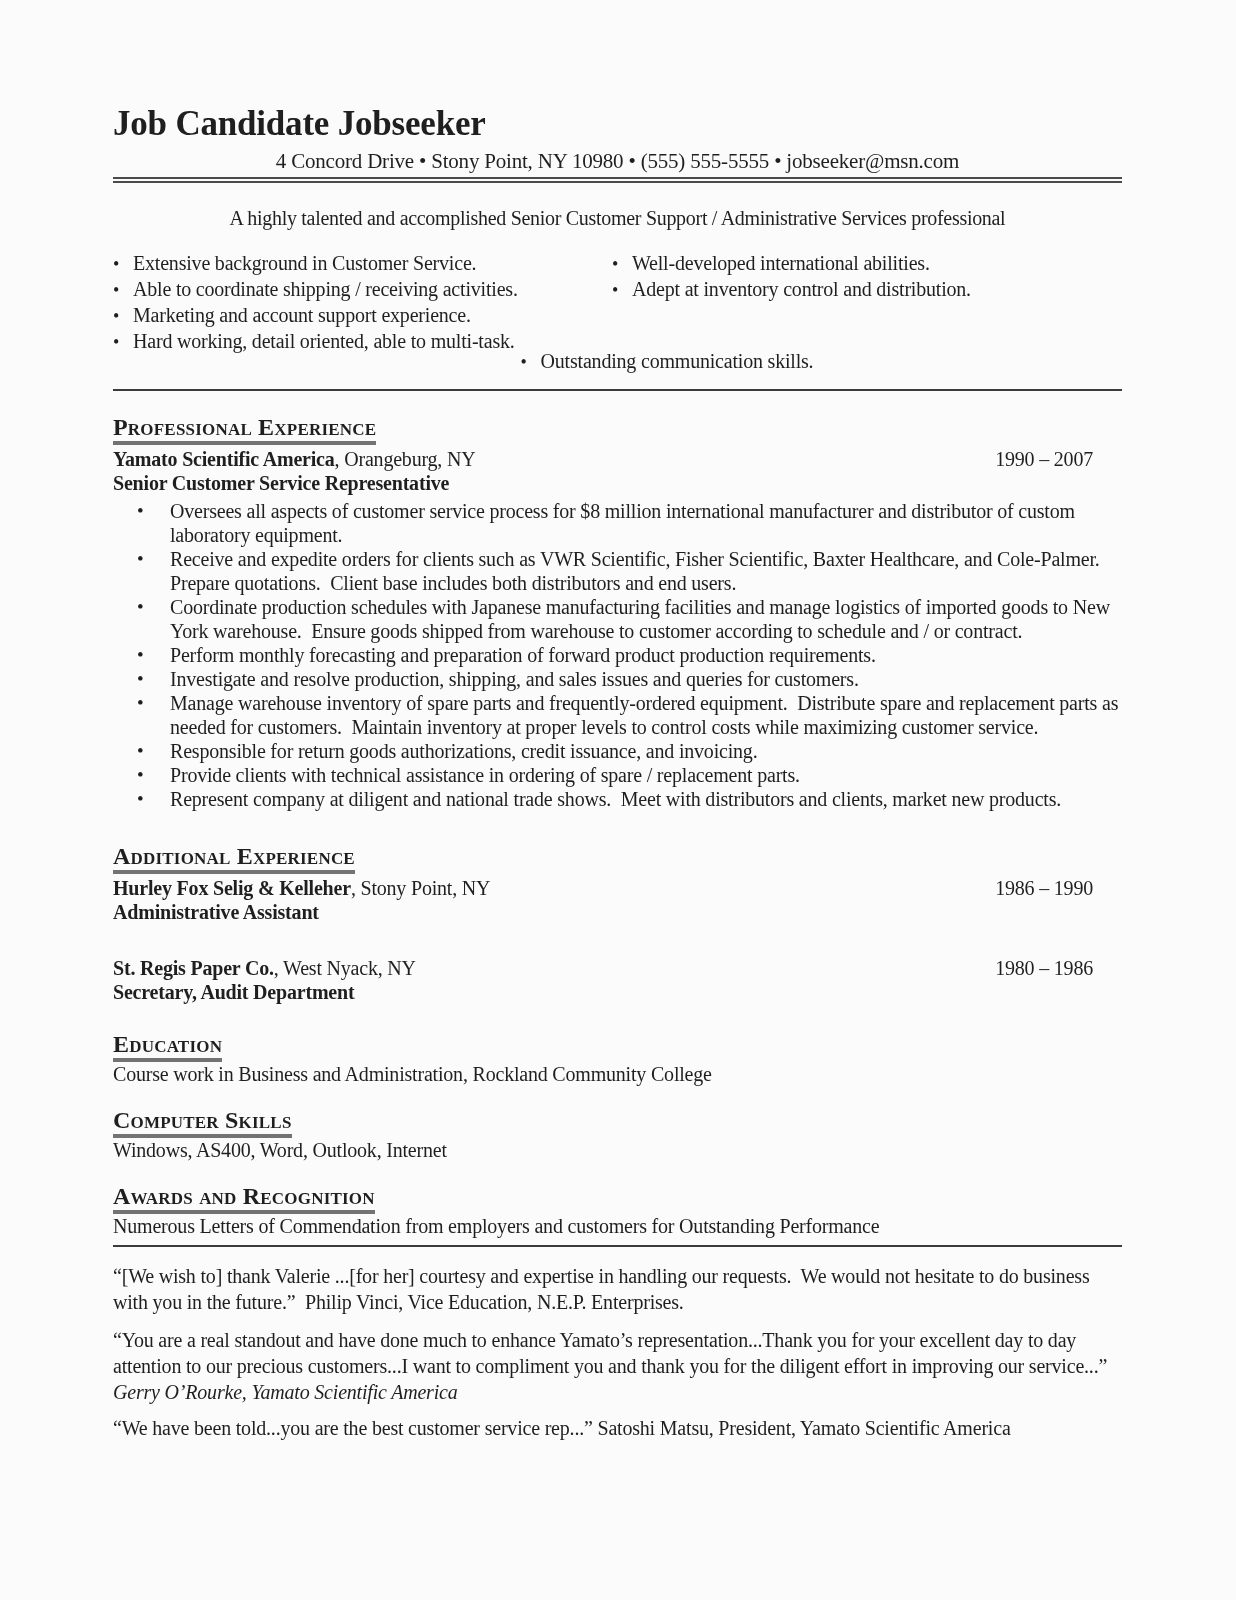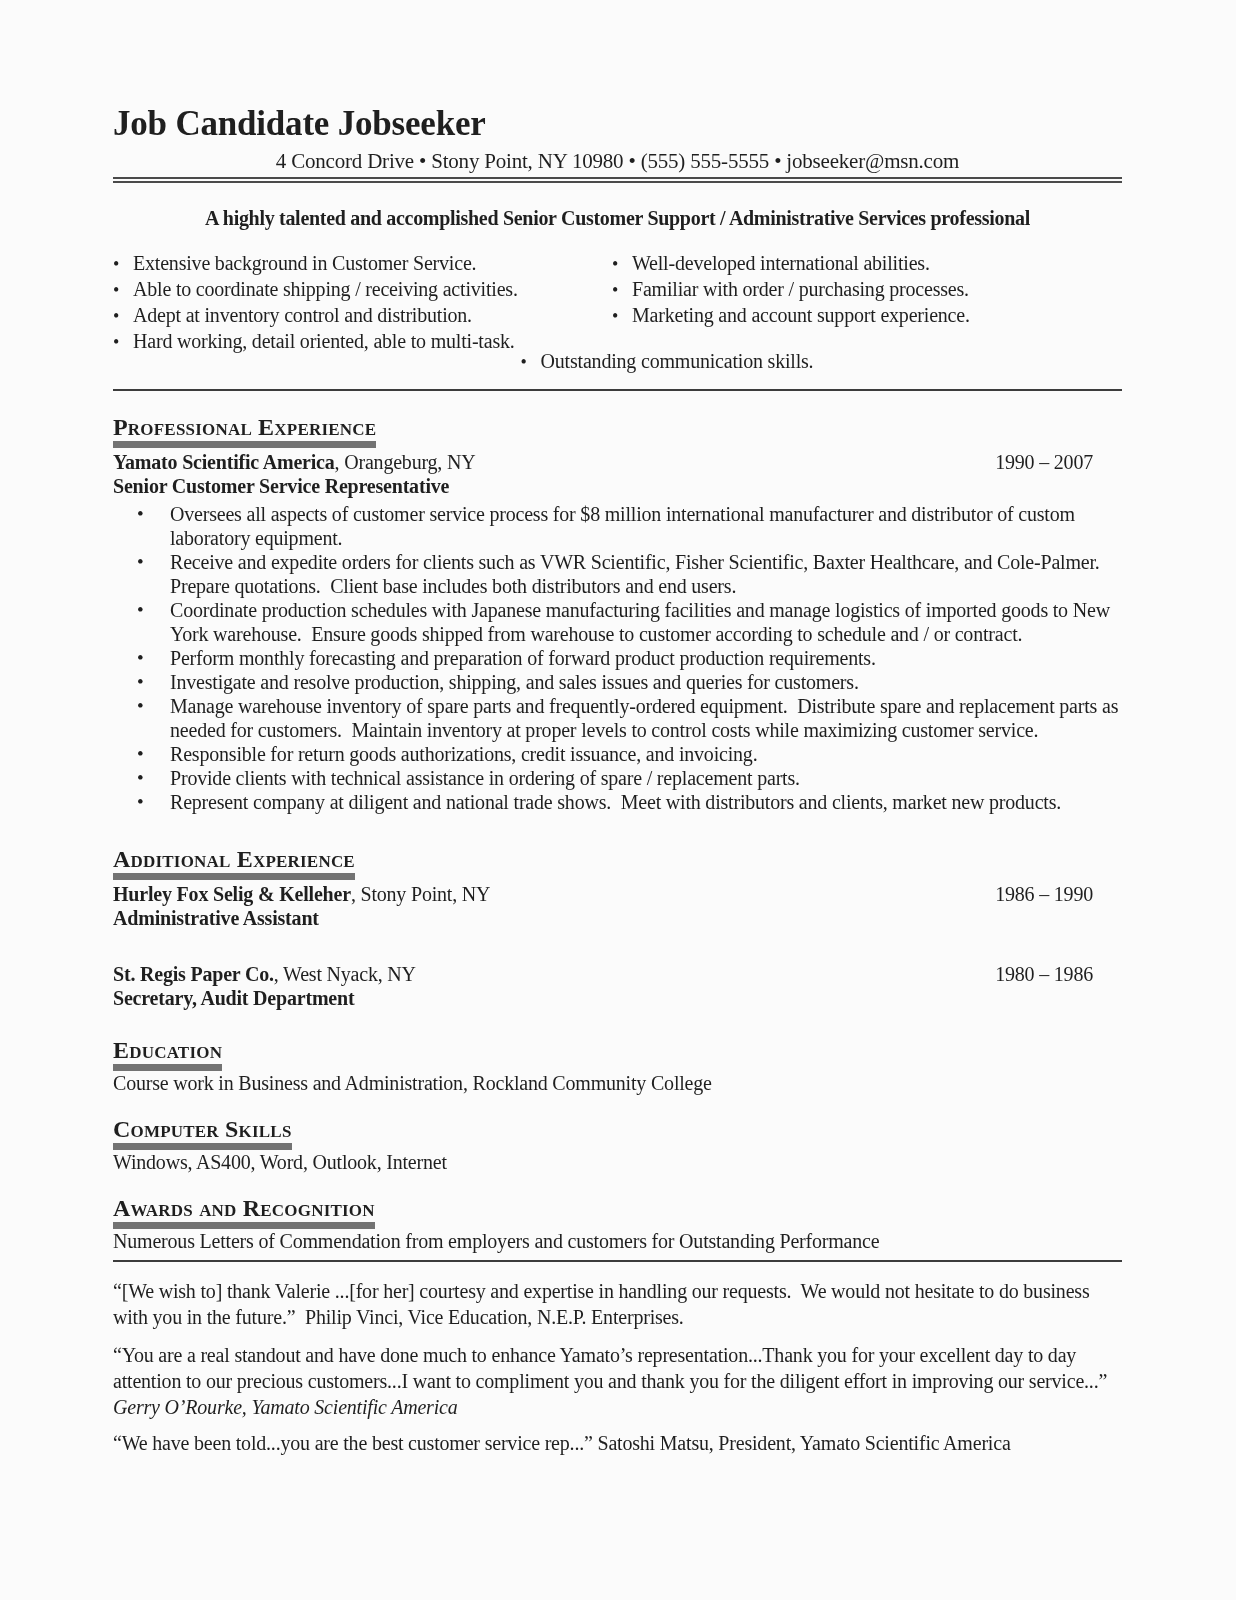--- a/index.html
+++ b/index.html
@@ -32,21 +32,21 @@
     height: 0;
     border-bottom: 6px double #4a4a4a;
   }
   .rule-thin { height: 0; border-bottom: 2px solid #3c3c3c; }
   .rule-thin.after-summary { margin-top: 14px; }
   .rule-thin.before-quotes { margin-top: 6px; }
   
   .headline {
     margin-top: 21px;
     text-align: center;
-    font-weight: bold;
+    font-weight: normal;
     font-size: 20px; line-height: 28px;
     letter-spacing: -0.3px;
   }
   .sum-grid {
     margin-top: 19px;
     display: grid;
     grid-template-columns: 499px 1fr;
   }
   .sum-item {
     font-size: 20px; line-height: 25px;
@@ -61,21 +61,21 @@
   .sum-row4 { grid-column: 1 / -1; display: flex; }
   .sum-row4 .sum-item + .sum-item { margin-left: 6px; margin-top: 20px; }
   
   .sec-head-wrap { line-height: 0; }
   .sec-head {
     display: inline-block;
     font-variant: small-caps;
     font-weight: bold;
     font-size: 24px; line-height: 27px;
     letter-spacing: 0.2px;
-    border-bottom: 7px solid #737373;
+    border-bottom: 4px solid #737373;
   }
   .pe-block   { margin-top: 23px; }
   .ae-block   { margin-top: 32px; }
   .edu-block  { margin-top: 27px; }
   .cs-block   { margin-top: 20px; }
   .aw-block   { margin-top: 20px; }
   .job-row {
     margin-top: 6px;
     display: flex;
     justify-content: space-between;
@@ -121,21 +121,20 @@
 
   <div class="name">Job Candidate Jobseeker</div>
   <div class="address">4 Concord Drive • Stony Point, NY 10980 • (555) 555-5555 • jobseeker@msn.com</div>
   <div class="rule-double"></div>
 
   <div class="headline">A highly talented and accomplished Senior Customer Support / Administrative Services professional</div>
   <div class="sum-grid">
     <div class="sum-item">Extensive background in Customer Service.</div>
     <div class="sum-item">Well-developed international abilities.</div>
     <div class="sum-item">Able to coordinate shipping / receiving activities.</div>
-    <div class="sum-item">Familiar with order / purchasing processes.</div>
     <div class="sum-item">Adept at inventory control and distribution.</div>
     <div class="sum-item">Marketing and account support experience.</div>
     <div class="sum-row4">
       <div class="sum-item">Hard working, detail oriented, able to multi-task.</div>
       <div class="sum-item">Outstanding communication skills.</div>
     </div>
   </div>
   <div class="rule-thin after-summary"></div>
 
   <div class="pe-block">

